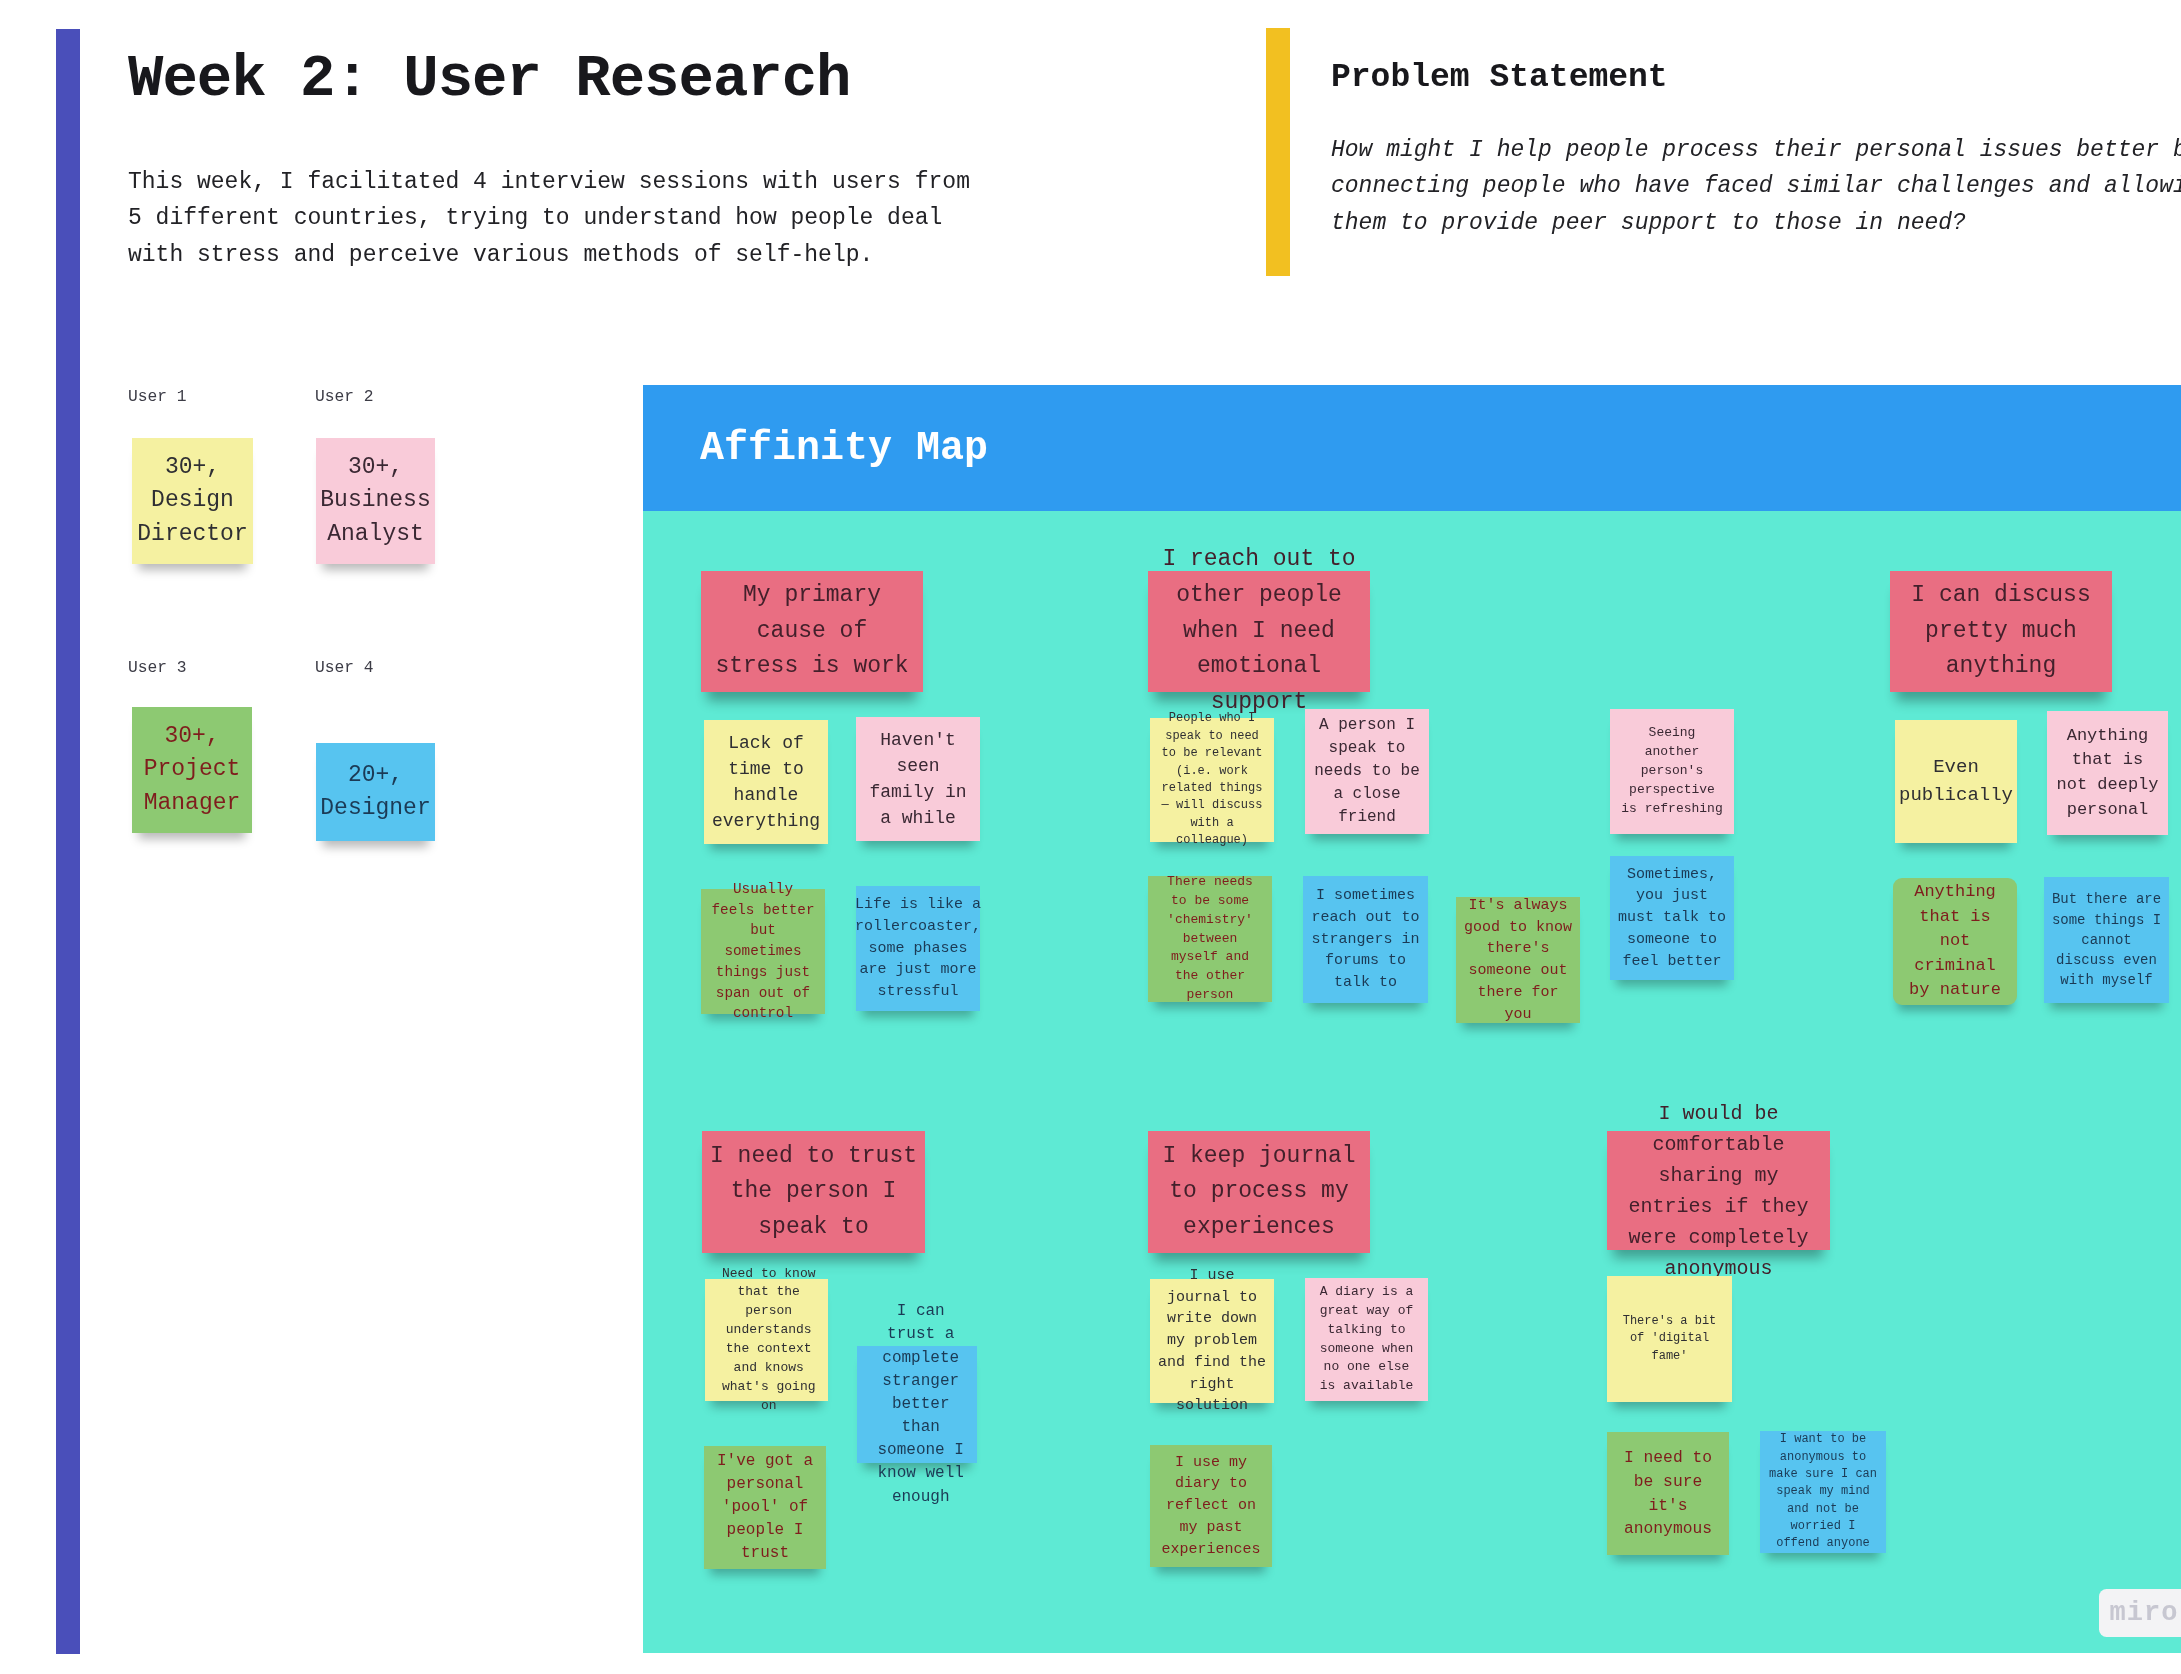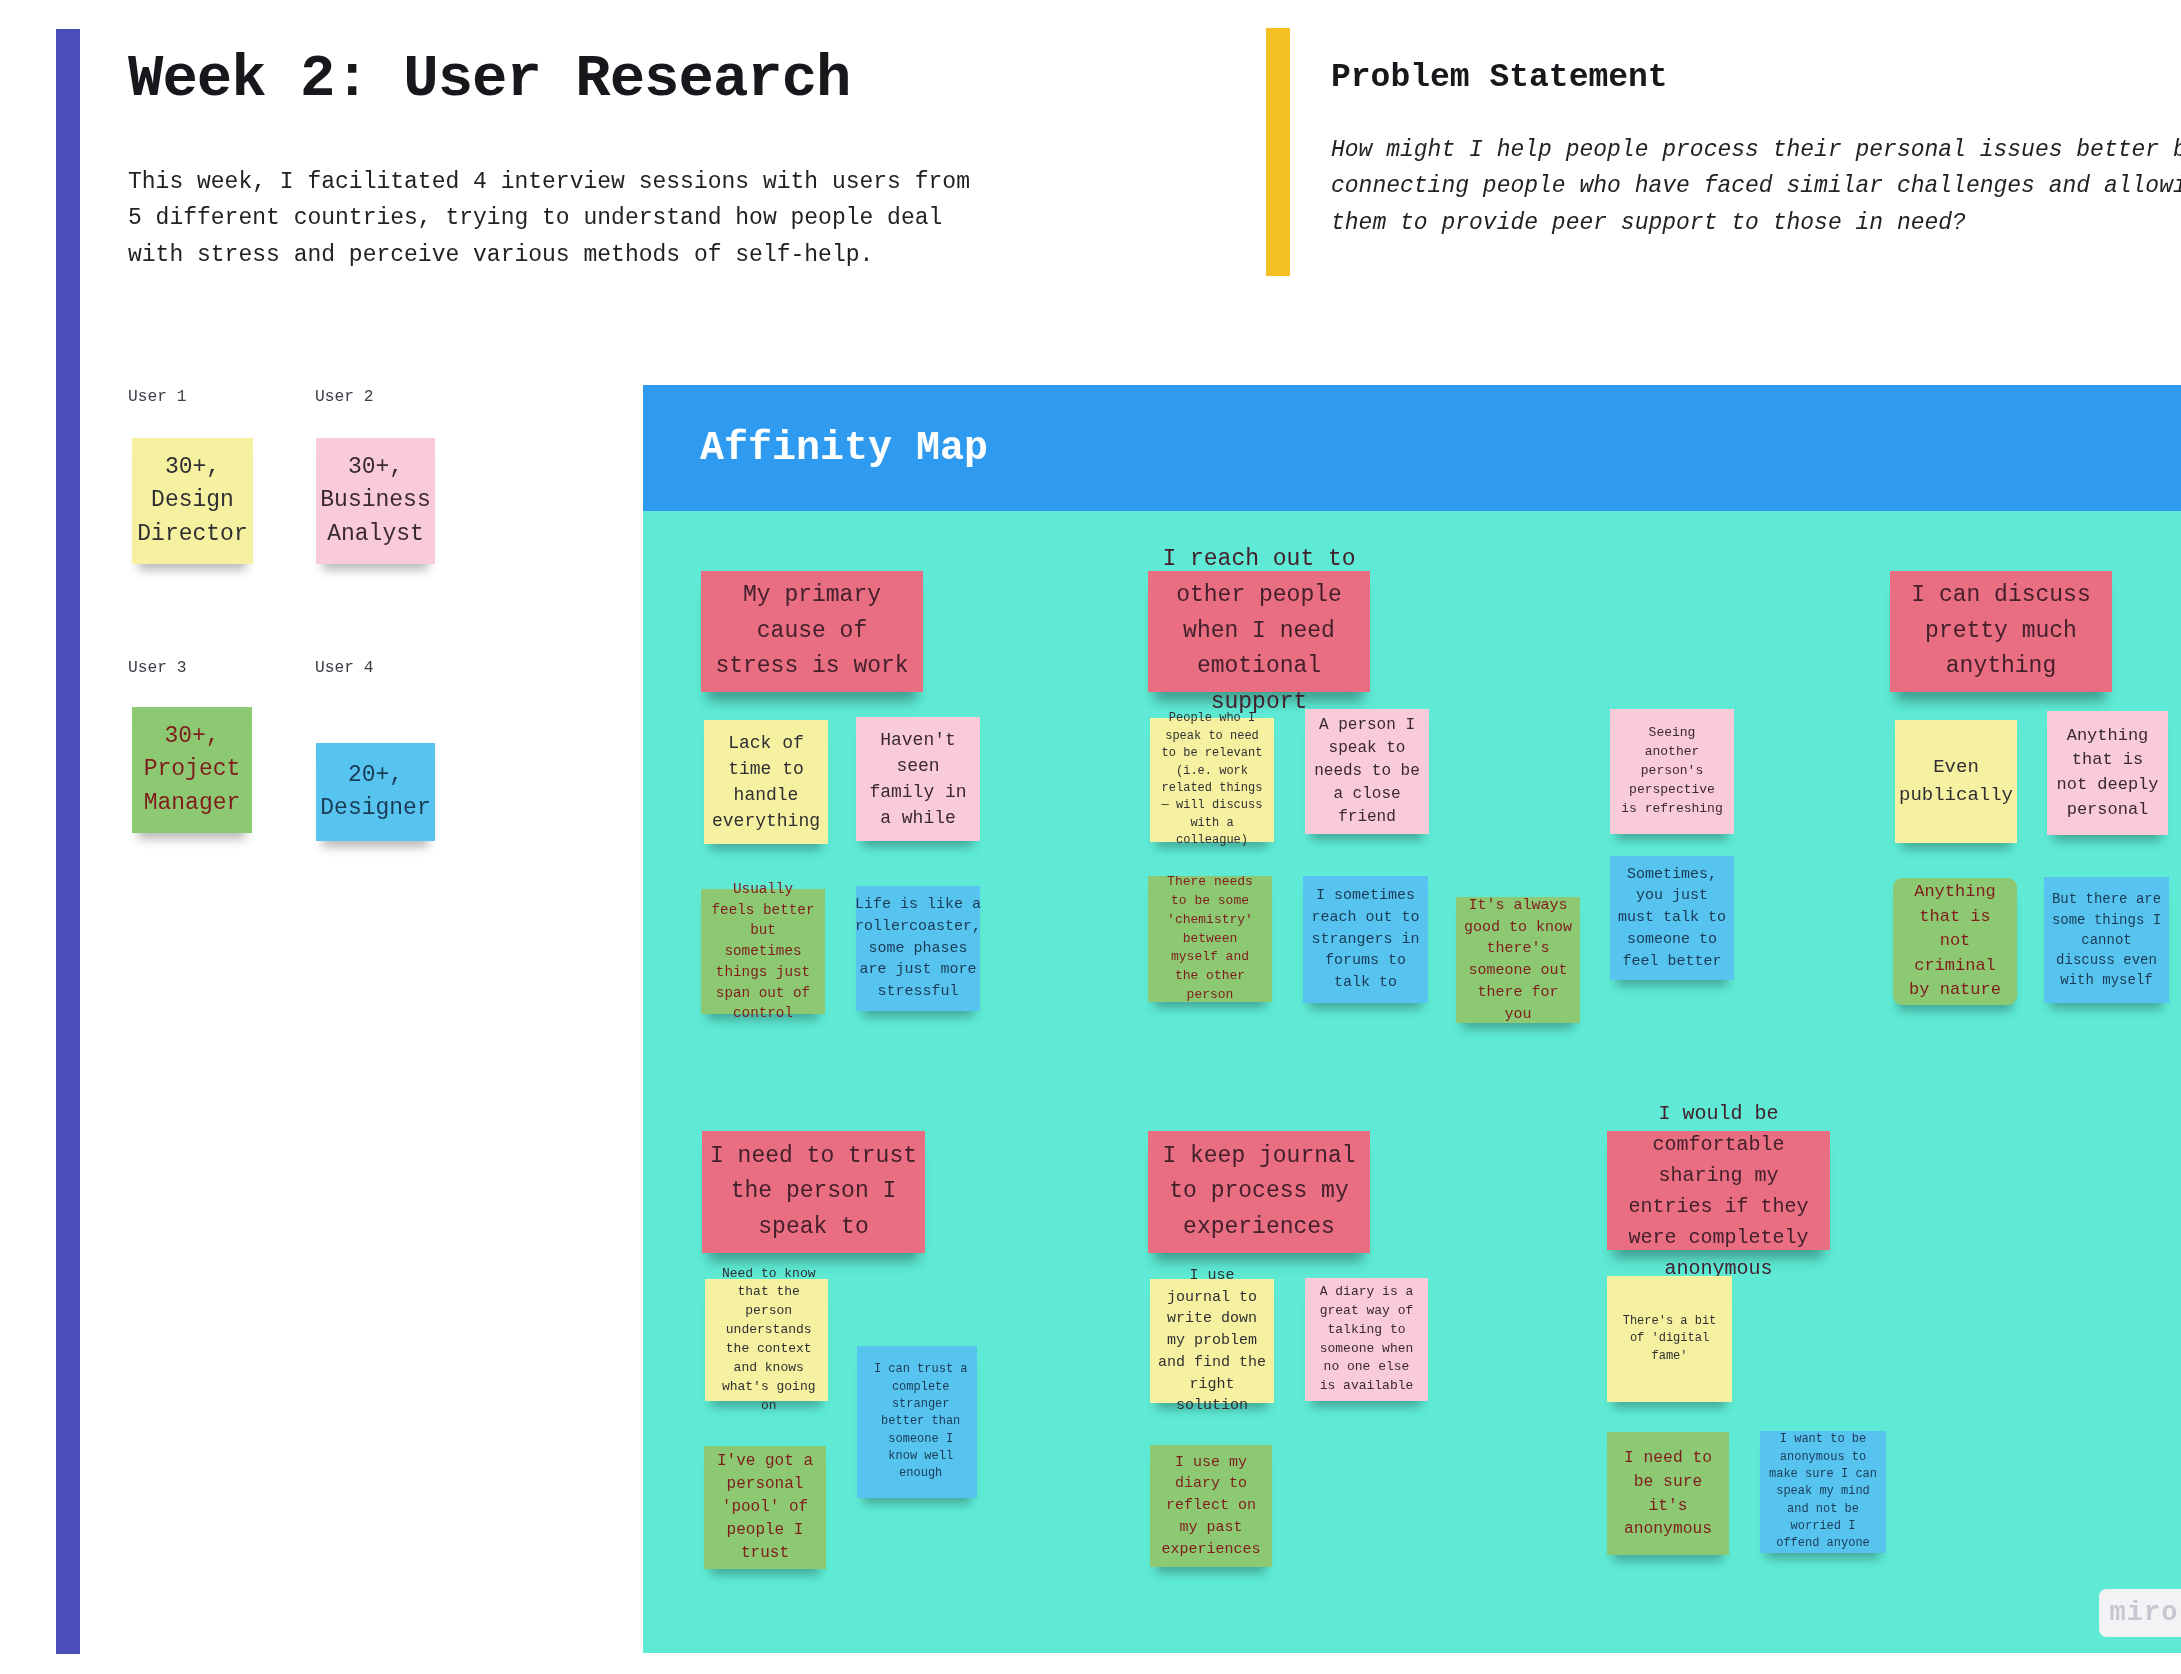--- a/index.html
+++ b/index.html
@@ -87,21 +87,21 @@
   <div class="note blue" style="left:1566px;top:856px;width:124px;height:124px;font-size:15px;">Sometimes, you just must talk to someone to feel better</div>
 
   <div class="note red header-note" style="left:1846px;top:571px;width:222px;height:121px;font-size:23px;">I can discuss pretty much anything</div>
   <div class="note yellow" style="left:1851px;top:720px;width:122px;height:123px;font-size:19px;">Even publically</div>
   <div class="note pink" style="left:2003px;top:711px;width:121px;height:124px;font-size:17px;">Anything that is not deeply personal</div>
   <div class="note green" style="left:1849px;top:878px;width:124px;height:127px;font-size:17px;border-radius:9px;">Anything that is not criminal by nature</div>
   <div class="note blue" style="left:2000px;top:877px;width:125px;height:126px;font-size:14px;">But there are some things I cannot discuss even with myself</div>
 
   <div class="note red header-note" style="left:658px;top:1131px;width:223px;height:122px;font-size:23px;">I need to trust the person I speak to</div>
   <div class="note yellow" style="left:661px;top:1279px;width:123px;height:122px;font-size:13px;padding-left:12px;">Need to know that the person understands the context and knows what's going on</div>
-  <div class="note blue" style="left:813px;top:1346px;width:120px;height:152px;font-size:12px;padding-left:15px;">I can trust a complete stranger better than someone I know well enough</div>
+  <div class="note blue" style="left:813px;top:1346px;width:120px;height:117px;font-size:16px;padding-left:15px;">I can trust a complete stranger better than someone I know well enough</div>
   <div class="note green" style="left:660px;top:1446px;width:122px;height:123px;font-size:16px;">I've got a personal 'pool' of people I trust</div>
 
   <div class="note red header-note" style="left:1104px;top:1131px;width:222px;height:122px;font-size:23px;">I keep journal to process my experiences</div>
   <div class="note pink" style="left:1261px;top:1278px;width:123px;height:123px;font-size:13px;">A diary is a great way of talking to someone when no one else is available</div>
   <div class="note yellow" style="left:1106px;top:1279px;width:124px;height:124px;font-size:15px;">I use journal to write down my problem and find the right solution</div>
   <div class="note green" style="left:1106px;top:1445px;width:122px;height:122px;font-size:15px;">I use my diary to reflect on my past experiences</div>
 
   <div class="note red header-note" style="left:1563px;top:1131px;width:223px;height:119px;font-size:20px;">I would be comfortable sharing my entries if they were completely anonymous</div>
   <div class="note yellow" style="left:1563px;top:1276px;width:125px;height:126px;font-size:12px;">There's a bit of 'digital fame'</div>
   <div class="note green" style="left:1563px;top:1432px;width:122px;height:123px;font-size:16.3px;">I need to be sure it's anonymous</div>

